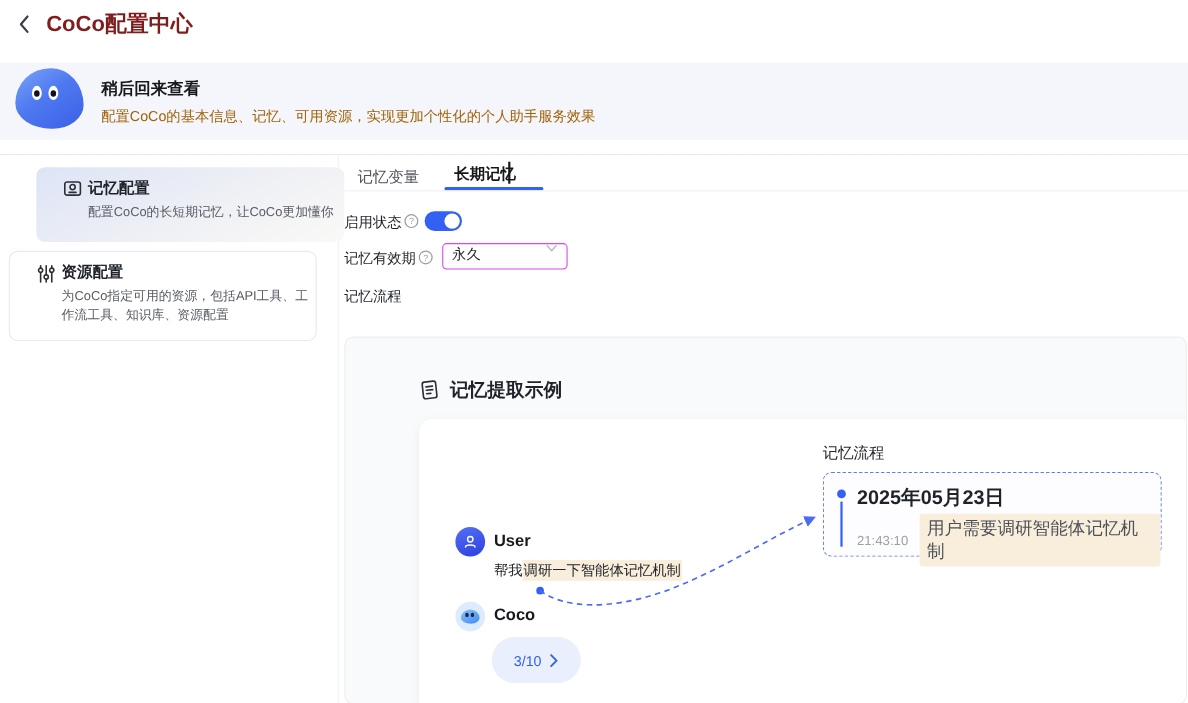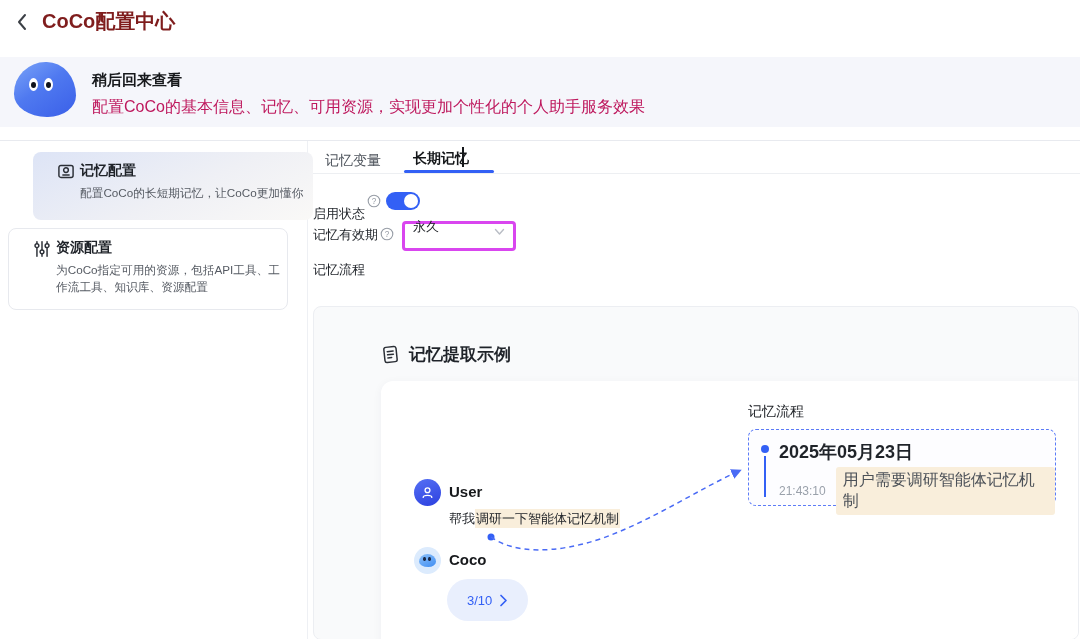--- a/index.html
+++ b/index.html
@@ -13,21 +13,21 @@
   .hdr-title{font-size:20px;font-weight:bold;color:#7f1d1d;}
 
   
   .banner{position:absolute;left:0;top:57px;width:1080px;height:70px;background:var(--banner-bg,#f5f6fb);}
   .blob{position:absolute;left:14px;top:5px;width:62px;height:55px;border-radius:52% 48% 46% 54%/58% 62% 40% 42%;
         background:linear-gradient(145deg,#7ba4f8 0%,#4f79f0 45%,#3a5fe8 100%);}
   .eye{position:absolute;top:16px;width:9px;height:13px;background:#fff;border-radius:50%;}
   .eye .pupil{position:absolute;left:2px;top:4px;width:5px;height:6px;background:#10131c;border-radius:50%;}
   .eye.l{left:15px;} .eye.r{left:30px;}
   .banner-title{position:absolute;left:92px;top:14px;font-size:15px;font-weight:bold;color:#17191c;}
-  .banner-sub{position:absolute;left:92px;top:40px;font-size:16px;color:#be185d;}
+  .banner-sub{position:absolute;left:92px;top:40px;font-size:13px;color:#a16207;}
 
   
   .div-h{position:absolute;left:0;top:140px;width:1080px;height:1px;background:#e8eaef;}
   .div-v{position:absolute;left:307px;top:141px;width:1px;height:498px;background:#eef0f4;}
 
   
   .scard{position:absolute;left:8px;width:280px;border-radius:8px;cursor:pointer;}
   .scard.sel{top:152px;height:68px;background:linear-gradient(155deg,#dde4f6 0%,#eff0f5 55%,#faf9f7 100%);margin-left:25px;}
   .scard.plain{top:228px;height:82px;background:#fff;border:1px solid #e7e9ee;}
   .scard .sicon{position:absolute;left:24px;top:11px;width:18px;height:18px;color:#2b2f36;}
@@ -39,22 +39,22 @@
   .tab2{position:absolute;left:413px;top:150px;font-size:14px;font-weight:bold;color:#15171a;cursor:pointer;}
   .caret{position:absolute;left:462px;top:147px;width:1.5px;height:20px;background:#15171a;}
   .underline{position:absolute;left:404px;top:170px;width:90px;height:3px;border-radius:2px;background:var(--accent,#3360f5);}
   .tabline{position:absolute;left:313px;top:173px;width:767px;height:1px;background:#edeff2;}
 
   
   .lbl{position:absolute;font-size:13px;color:#1f2329;}
   .qicon{position:absolute;width:14px;height:14px;color:#979da6;cursor:pointer;}
   .toggle{position:absolute;left:386px;top:192px;width:34px;height:18px;border-radius:9px;background:var(--accent,#3360f5);cursor:pointer;}
   .toggle .knob{position:absolute;right:2px;top:2px;width:14px;height:14px;border-radius:50%;background:#fff;}
-  .select{position:absolute;left:402px;top:221px;width:114px;height:24px;border:3px solid #d946ef;border-radius:4px;background:#fff;
-          display:flex;align-items:flex-end;padding:12px 8px;cursor:pointer;}
+  .select{position:absolute;left:402px;top:221px;width:114px;height:24px;border:1px solid #d946ef;border-radius:4px;background:#fff;
+          display:flex;align-items:flex-start;padding:0 8px;cursor:pointer;}
   .select .sval{font-size:13px;color:#23262b;flex:1;}
   .select svg{color:#b9bdc5;}
 
   
   .panel{position:absolute;left:313px;top:306px;width:766px;height:334px;background:var(--panel-bg,#f9fafb);
          border:1px solid #eceef2;border-radius:8px;overflow:hidden;}
   .ex-head{position:absolute;left:67px;right:0;top:36px;display:flex;align-items:center;justify-content:flex-start;gap:9px;}
   .ex-head .hicon{width:19px;height:19px;color:#2b2f36;transform:rotate(-6deg);}
   .ex-head .htxt{font-size:17px;font-weight:bold;color:#1f2329;}
 
@@ -151,21 +151,21 @@
     <span class="stitle">资源配置</span>
     <span class="sdesc">为CoCo指定可用的资源，包括API工具、工作流工具、知识库、资源配置</span>
   </div>
 
   <div class="tab1">记忆变量</div>
   <div class="tab2">长期记忆</div>
   <div class="caret"></div>
   <div class="underline"></div>
   <div class="tabline"></div>
 
-  <div class="lbl" style="left:313px;top:205px;">启用状态</div>
+  <div class="lbl" style="left:313px;top:193px;">启用状态</div>
   <span class="qicon" style="left:367px;top:194px;">
     <svg width="14" height="14" viewBox="0 0 14 14">
         <circle cx="7" cy="7" r="5.8" fill="none" stroke="currentColor" stroke-width="1.1"></circle>
     <text x="7" y="10" font-size="8.2" text-anchor="middle" fill="currentColor" font-family="inherit">?</text>
       </svg>
   </span>
   <div class="toggle">
       <span class="knob"></span>
     </div>
 

